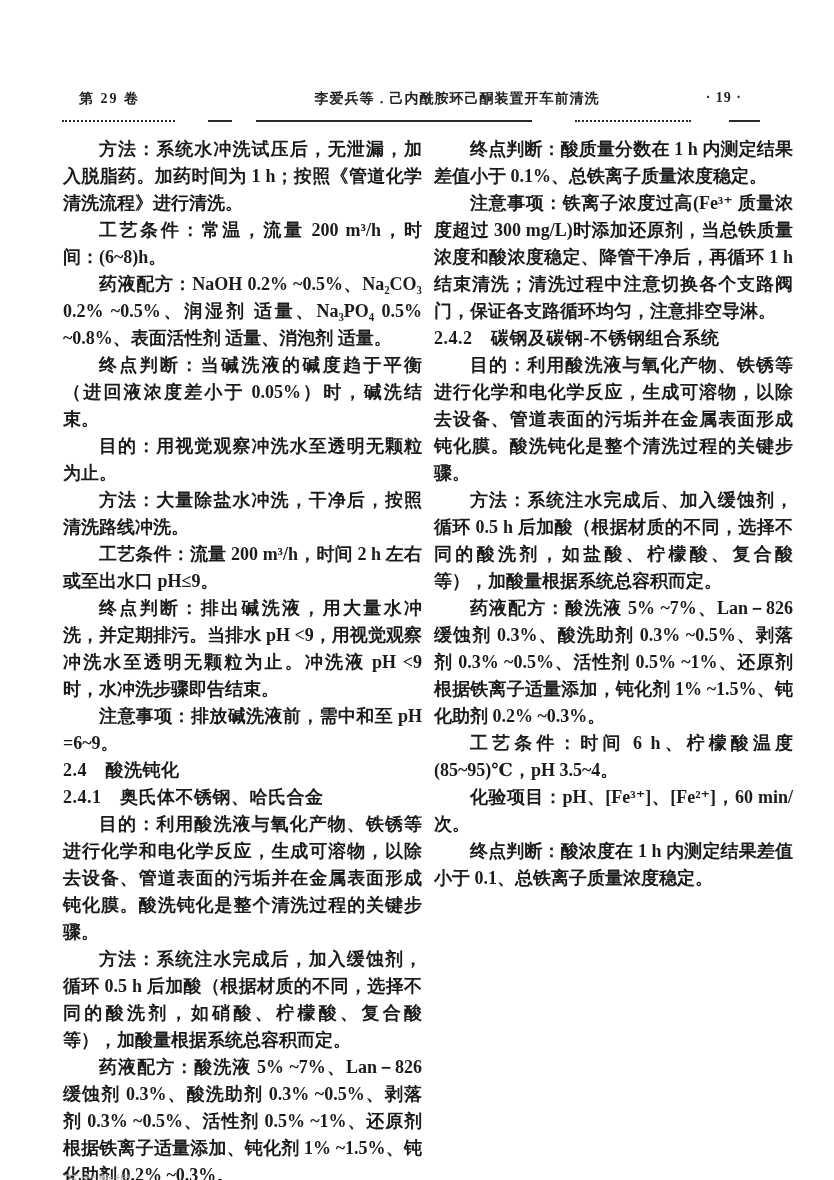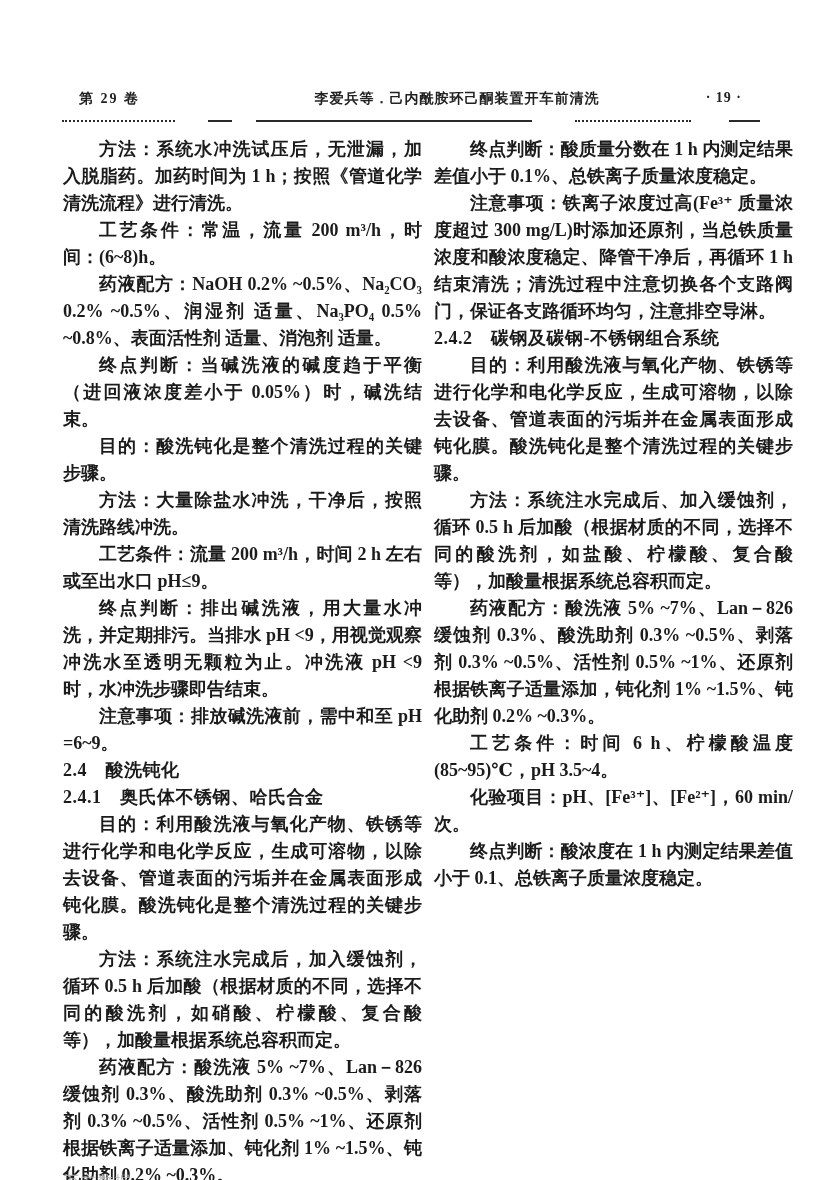--- a/index.html
+++ b/index.html
@@ -60,21 +60,21 @@
   <div id="rule-c" class="rule"></div>
   <div id="rule-d" class="rule"></div>
   <div id="rule-e" class="rule"></div>
 
   <div id="body-columns">
     <div class="column" id="col-left">
         <div class="para">方法：系统水冲洗试压后，无泄漏，加入脱脂药。加药时间为 1 h；按照《管道化学清洗流程》进行清洗。</div>
         <div class="para">工艺条件：常温，流量 200 m³/h，时间：(6~8)h。</div>
         <div class="para">药液配方：NaOH 0.2% ~0.5%、Na₂CO₃ 0.2% ~0.5%、润湿剂 适量、Na₃PO₄ 0.5% ~0.8%、表面活性剂 适量、消泡剂 适量。</div>
         <div class="para">终点判断：当碱洗液的碱度趋于平衡（进回液浓度差小于 0.05%）时，碱洗结束。</div>
-        <div class="para">目的：酸洗钝化是整个清洗过程的关键步骤。</div>
+        <div class="para">目的：用视觉观察冲洗水至透明无颗粒为止。</div>
         <div class="para">方法：大量除盐水冲洗，干净后，按照清洗路线冲洗。</div>
         <div class="para">工艺条件：流量 200 m³/h，时间 2 h 左右或至出水口 pH≤9。</div>
         <div class="para">终点判断：排出碱洗液，用大量水冲洗，并定期排污。当排水 pH &lt;9，用视觉观察冲洗水至透明无颗粒为止。冲洗液 pH &lt;9 时，水冲洗步骤即告结束。</div>
         <div class="para">注意事项：排放碱洗液前，需中和至 pH =6~9。</div>
         <div class="heading">2.4　酸洗钝化</div>
         <div class="heading">2.4.1　奥氏体不锈钢、哈氏合金</div>
         <div class="para">目的：利用酸洗液与氧化产物、铁锈等进行化学和电化学反应，生成可溶物，以除去设备、管道表面的污垢并在金属表面形成钝化膜。酸洗钝化是整个清洗过程的关键步骤。</div>
         <div class="para">方法：系统注水完成后，加入缓蚀剂，循环 0.5 h 后加酸（根据材质的不同，选择不同的酸洗剂，如硝酸、柠檬酸、复合酸等），加酸量根据系统总容积而定。</div>
         <div class="para">药液配方：酸洗液 5% ~7%、Lan－826 缓蚀剂 0.3%、酸洗助剂 0.3% ~0.5%、剥落剂 0.3% ~0.5%、活性剂 0.5% ~1%、还原剂根据铁离子适量添加、钝化剂 1% ~1.5%、钝化助剂 0.2% ~0.3%。</div>
         <div class="para">工艺条件：时间 6 h，常温。</div>

